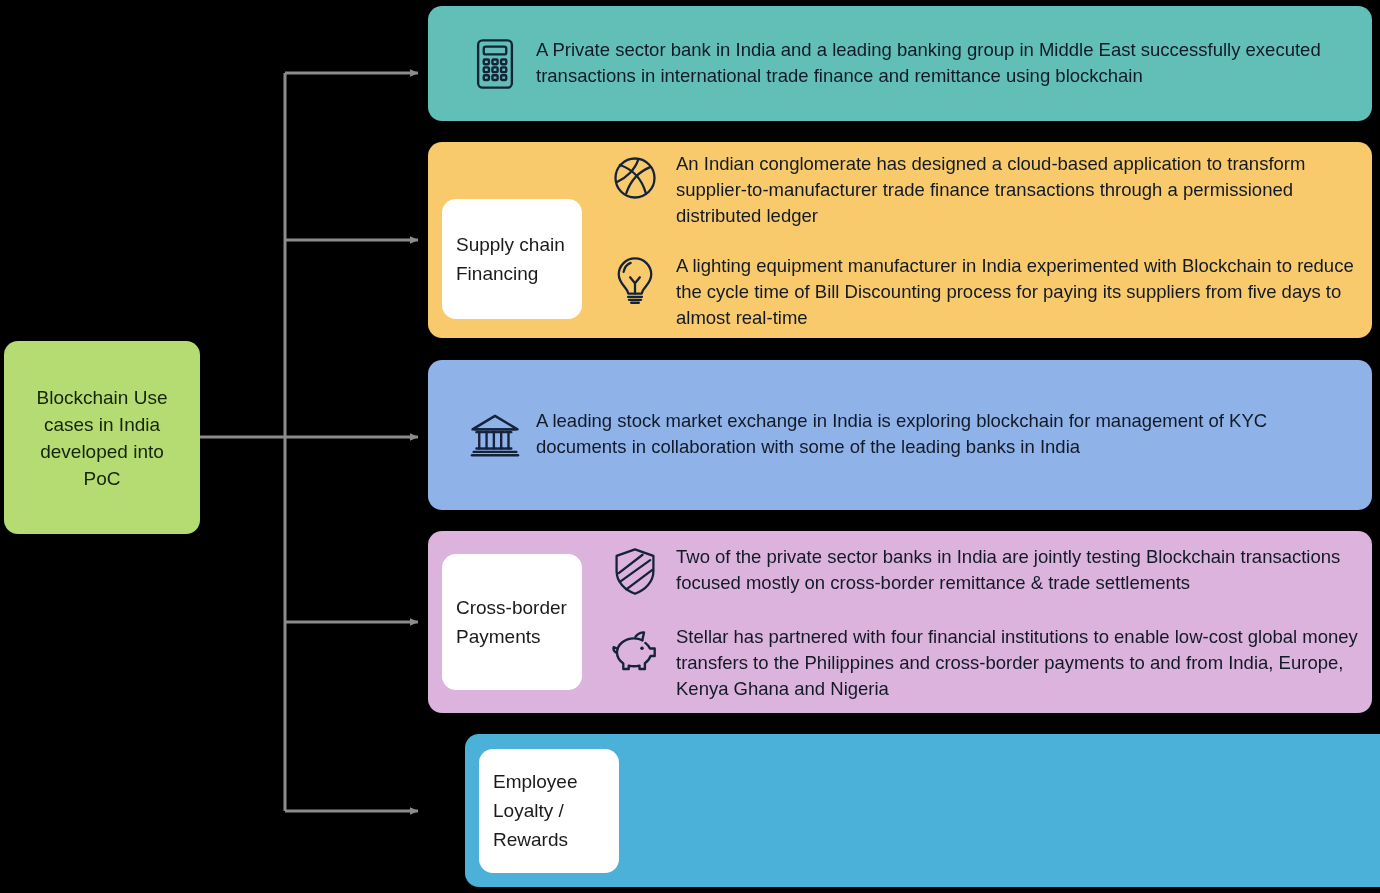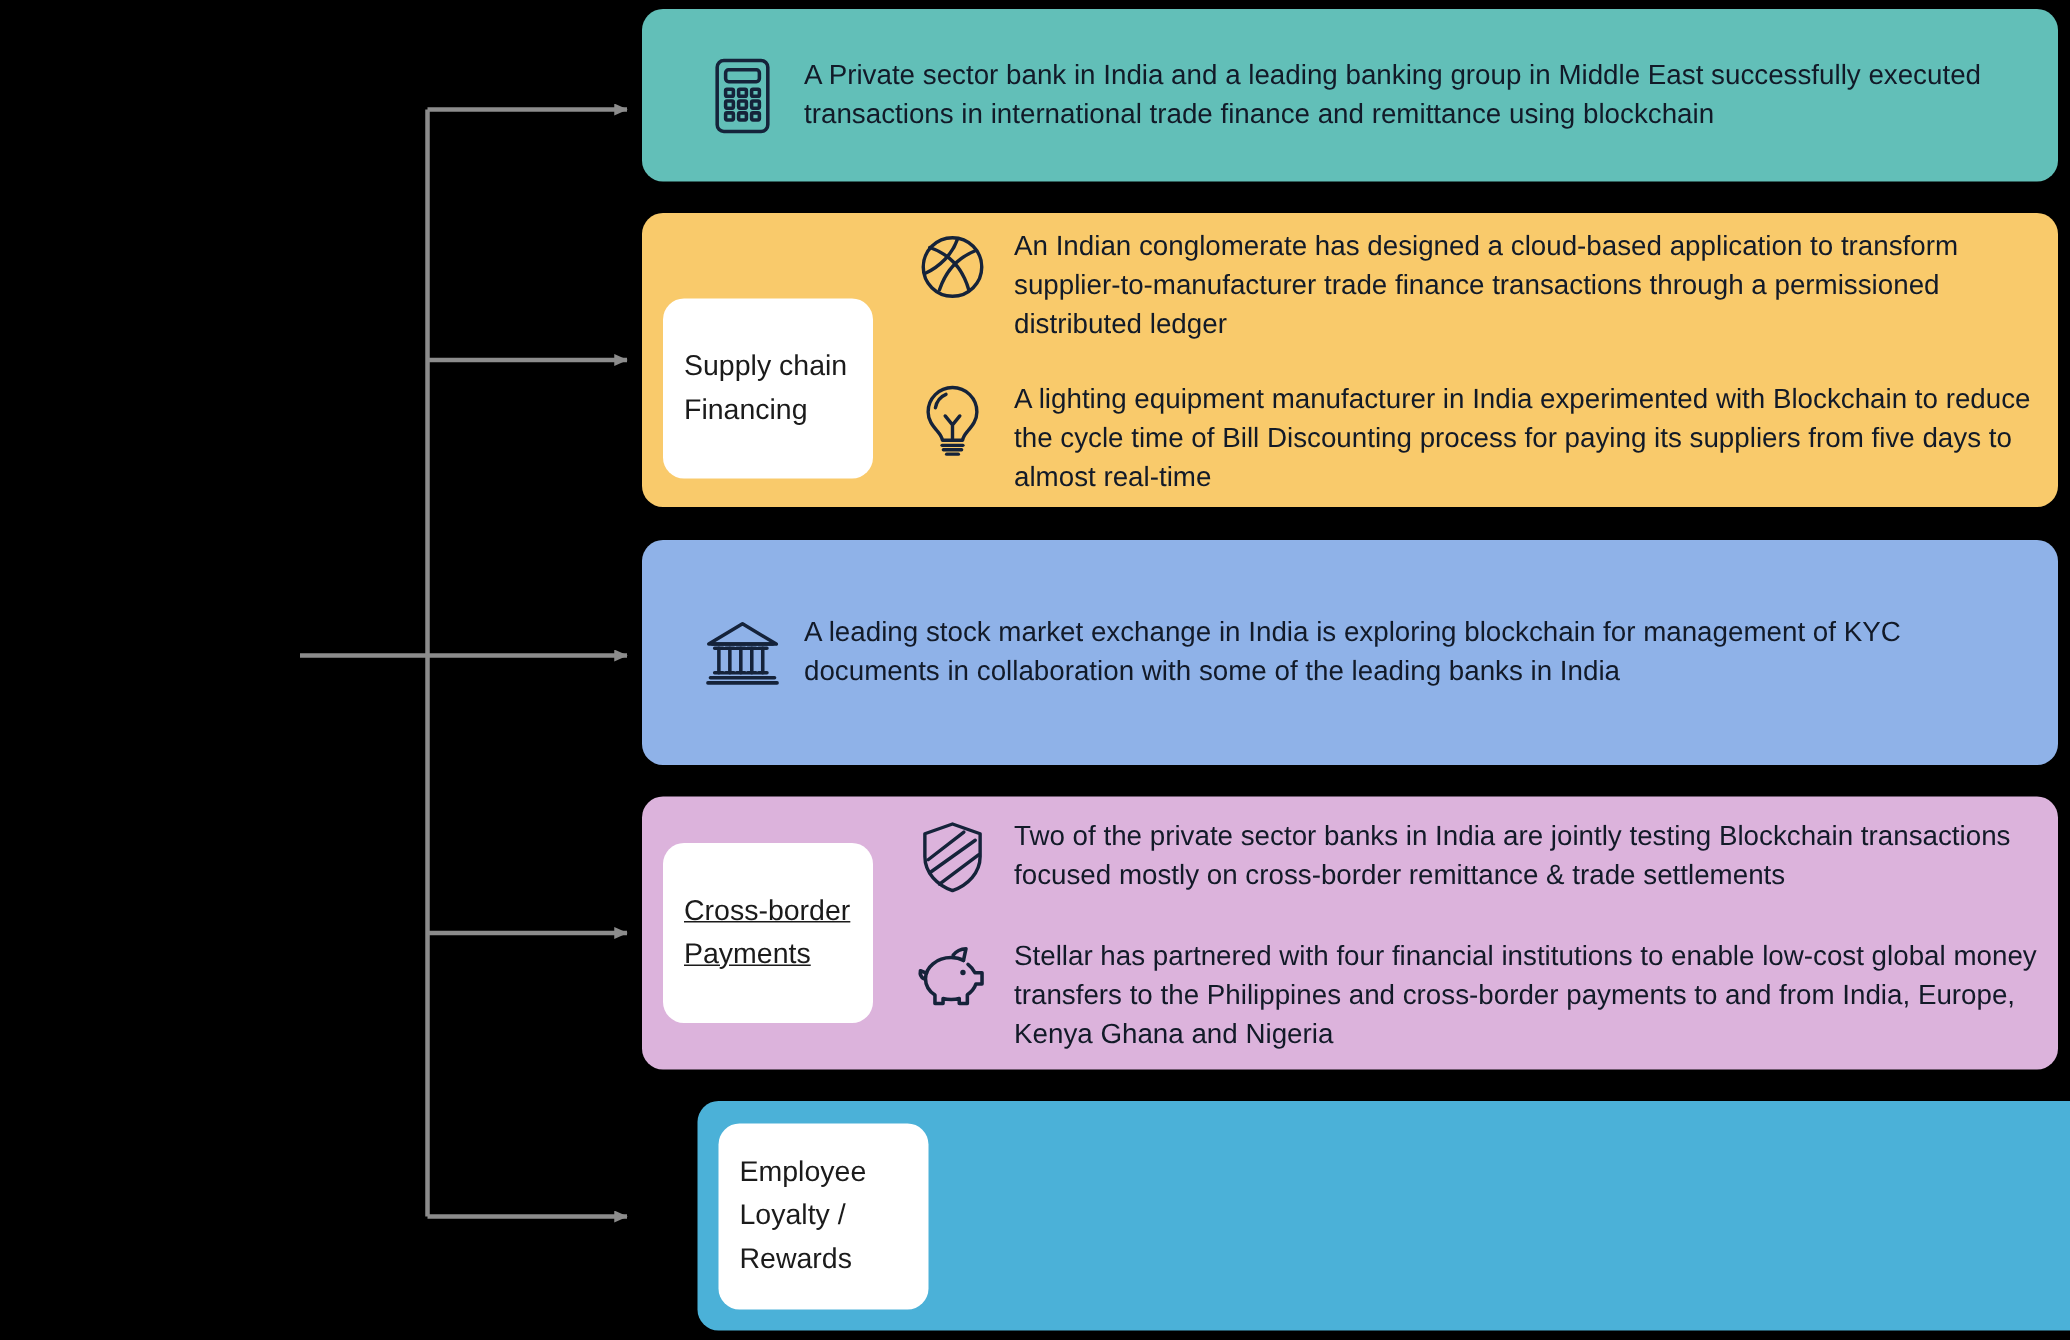--- a/index.html
+++ b/index.html
@@ -118,21 +118,21 @@
   
   #row-0 { top: 6px;   height: 115px; }
   #row-1 { top: 142px; height: 196px; }
   #row-2 { top: 360px; height: 150px; }
   #row-3 { top: 531px; height: 182px; }
   #row-4 { top: 734px; height: 153px; }
 
   #row-0 .cat-chip { height: 90px; }
   #row-1 .cat-chip { height: 120px; margin-top: 37px; }
   #row-2 .cat-chip { height: 124px; }
-  #row-3 .cat-chip { height: 120px; text-decoration: underline; }
+  #row-3 .cat-chip { height: 136px; }
   #row-4 .cat-chip { height: 124px; }
 </style>
 </head>
 <body>
 
 <div id="stage">
 
   <svg id="connectors" viewBox="0 0 1380 893" width="1380" height="893">
     <defs>
       <marker id="arrowhead" markerWidth="9" markerHeight="8" refX="8.5" refY="4" orient="auto" markerUnits="userSpaceOnUse">
@@ -146,20 +146,26 @@
       <path d="M285,73 L285,811"></path>
 
       <path d="M285,73  L418,73" marker-end="url(#arrowhead)"></path>
       <path d="M285,240 L418,240" marker-end="url(#arrowhead)"></path>
       <path d="M285,437 L418,437" marker-end="url(#arrowhead)"></path>
       <path d="M285,622 L418,622" marker-end="url(#arrowhead)"></path>
       <path d="M285,811 L418,811" marker-end="url(#arrowhead)"></path>
     </g>
   </svg>
 
+  <div id="root-node" style="background: rgb(181, 220, 114);">
+    <div class="root-label" style="color: rgb(21, 36, 10);">Blockchain Use
+cases in India
+developed into
+PoC</div>
+  </div>
 
   <div class="row" id="row-0" style="background: rgb(98, 191, 184);">
     <div class="items">
       <div class="item">
         <span class="icon">
           <svg width="54" height="54" viewBox="0 0 48 48" fill="none" stroke="#15233a" stroke-width="2.1" stroke-linecap="round" stroke-linejoin="round">
             <rect x="9" y="3" width="30" height="42" rx="4"></rect>
             <rect x="14" y="8.5" width="20" height="7" rx="1.8"></rect>
             <rect x="14" y="20" width="4.6" height="4.2" rx="0.8"></rect>
             <rect x="21.7" y="20" width="4.6" height="4.2" rx="0.8"></rect>

